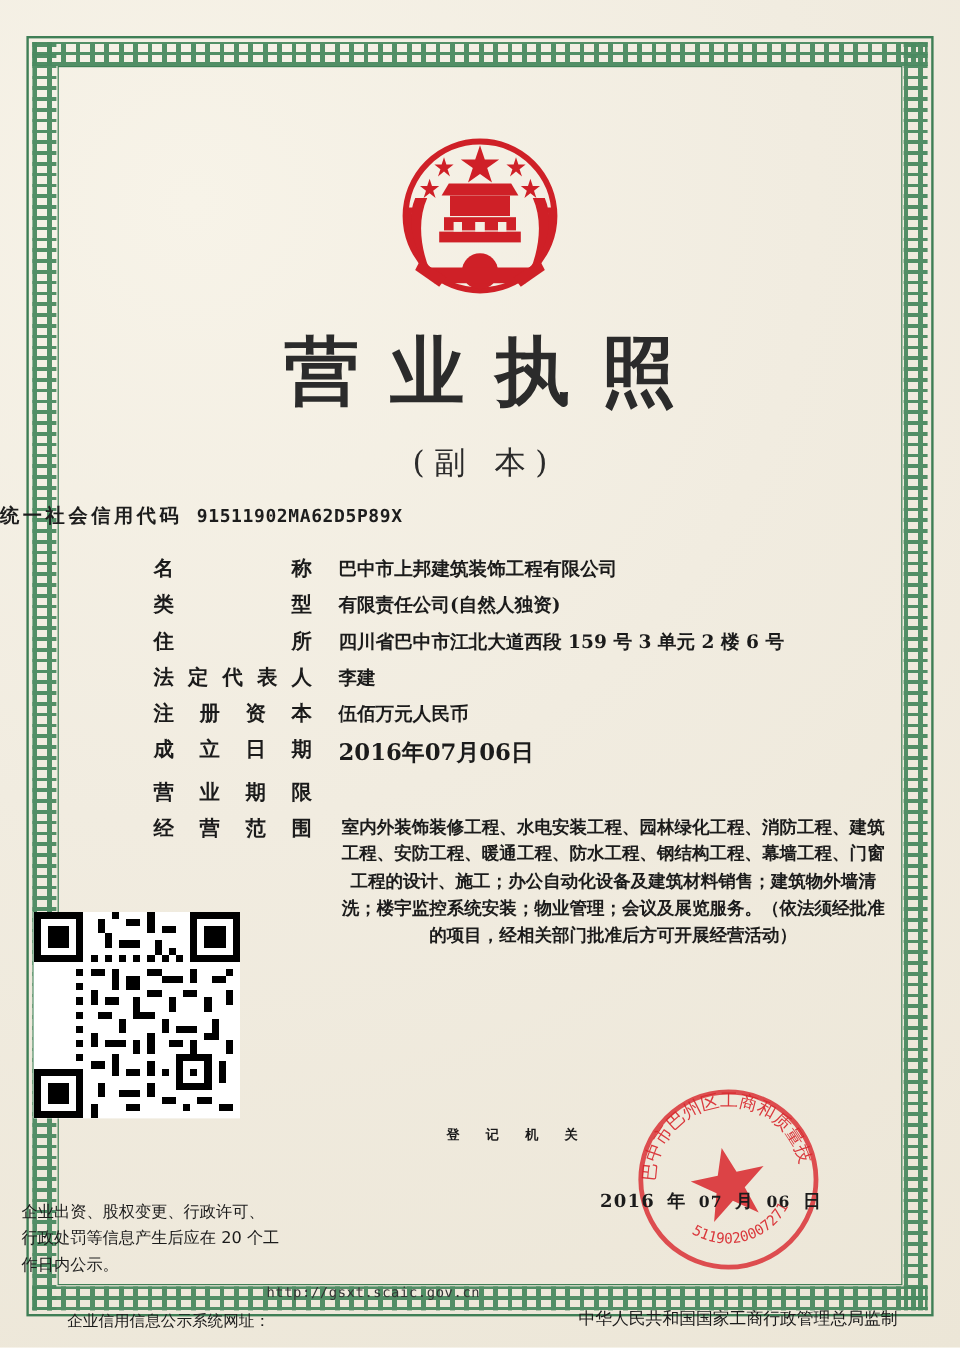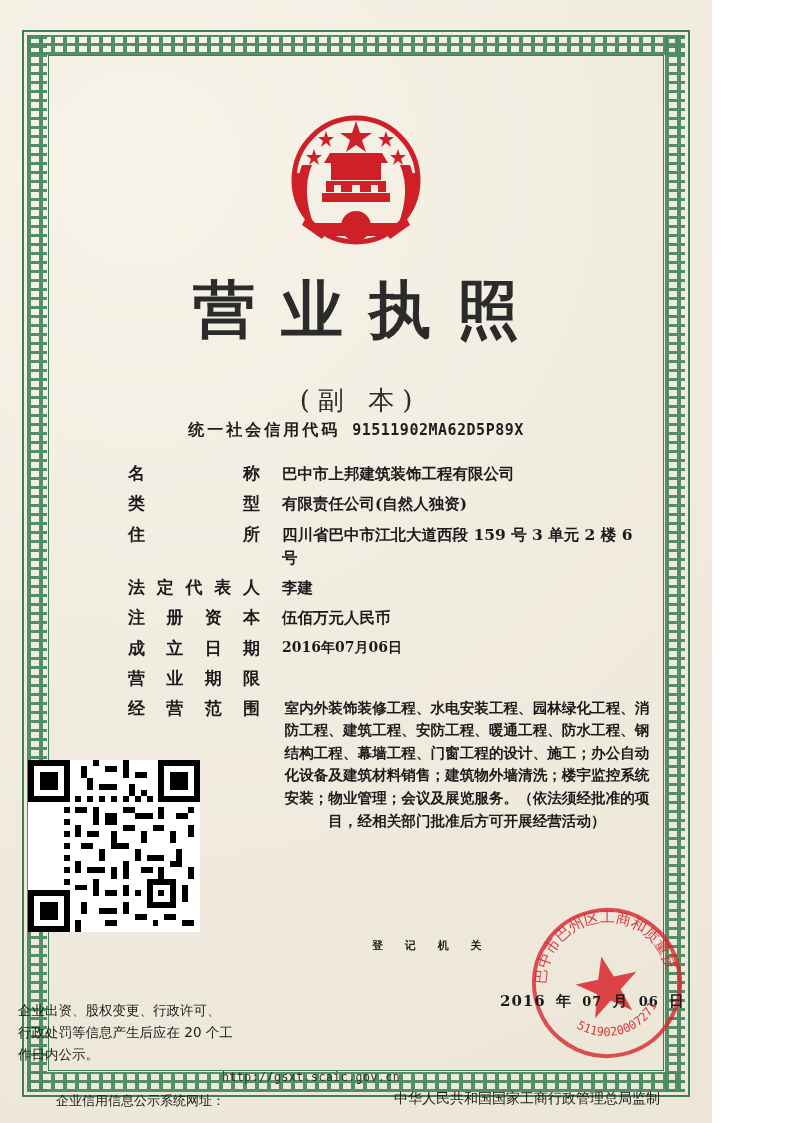--- a/index.html
+++ b/index.html
@@ -4,21 +4,21 @@
 <style>
   html,body{margin:0;padding:0;}
   body{
     width:800px;height:1123px;
     background:#ffffff;
     font-family:"Liberation Sans", sans-serif;
     overflow:hidden;
   }
   .page{
     position:relative;
-    width:712px;height:1123px;
+    width:800px;height:1123px;
     background:#f4f0e4;
     background-image:
       radial-gradient(circle at 20% 15%, #f7f3e8 0%, #f1ece0 45%, #ece6d7 100%);
   }
   
   .border-outer{
     position:absolute;left:22px;top:30px;right:22px;bottom:26px;
     border:2px solid #3f7f56;
   }
   .border-inner{
@@ -47,31 +47,30 @@
     position:absolute;left:0;right:0;top:268px;
     text-align:center;
     font-family:"DejaVu Serif","Liberation Serif",serif;
     font-weight:bold;
     font-size:62px;
     letter-spacing:26px;
     text-indent:26px;
     color:#2b2b2b;
   }
   .subtitle{
-    position:absolute;left:0;right:0;top:383px;
+    position:absolute;left:0;right:0;top:368px;
     text-align:center;
     font-family:"DejaVu Serif","Liberation Serif",serif;
     font-size:26px;
     letter-spacing:8px;
     text-indent:8px;
     color:#2b2b2b;
   }
   .credit-code{
     position:absolute;left:0;right:0;top:420px;
-    text-align:center;
     font-family:"DejaVu Serif","Liberation Serif",serif;
     font-size:16px;
     letter-spacing:1.5px;
     color:#1d1d1d;
     font-weight:bold;
   }
   .credit-code .label{letter-spacing:3px;margin-right:12px;}
   .credit-code .value{font-family:"DejaVu Sans Mono","Liberation Mono",monospace;font-size:15px;letter-spacing:0.5px;}
 
   
@@ -95,21 +94,21 @@
   }
   .row .lbl span{display:inline-block;}
   .row .val{
     font-size:15.5px;
     color:#1b1b1b;
     line-height:1.5;
     font-weight:bold;
     padding-left:4px;
     margin-left:18px;
   }
-  .row .val.small{font-size:14px;}
+  .row .val.small{font-size:19px;}
   .scope .val{
     max-width:468px;
     font-size:14.6px;
     line-height:1.55;
     text-align:center;
   }
   
   .watermark{
     position:absolute;left:212px;top:566px;
     font-family:"DejaVu Sans","Liberation Sans",sans-serif;

